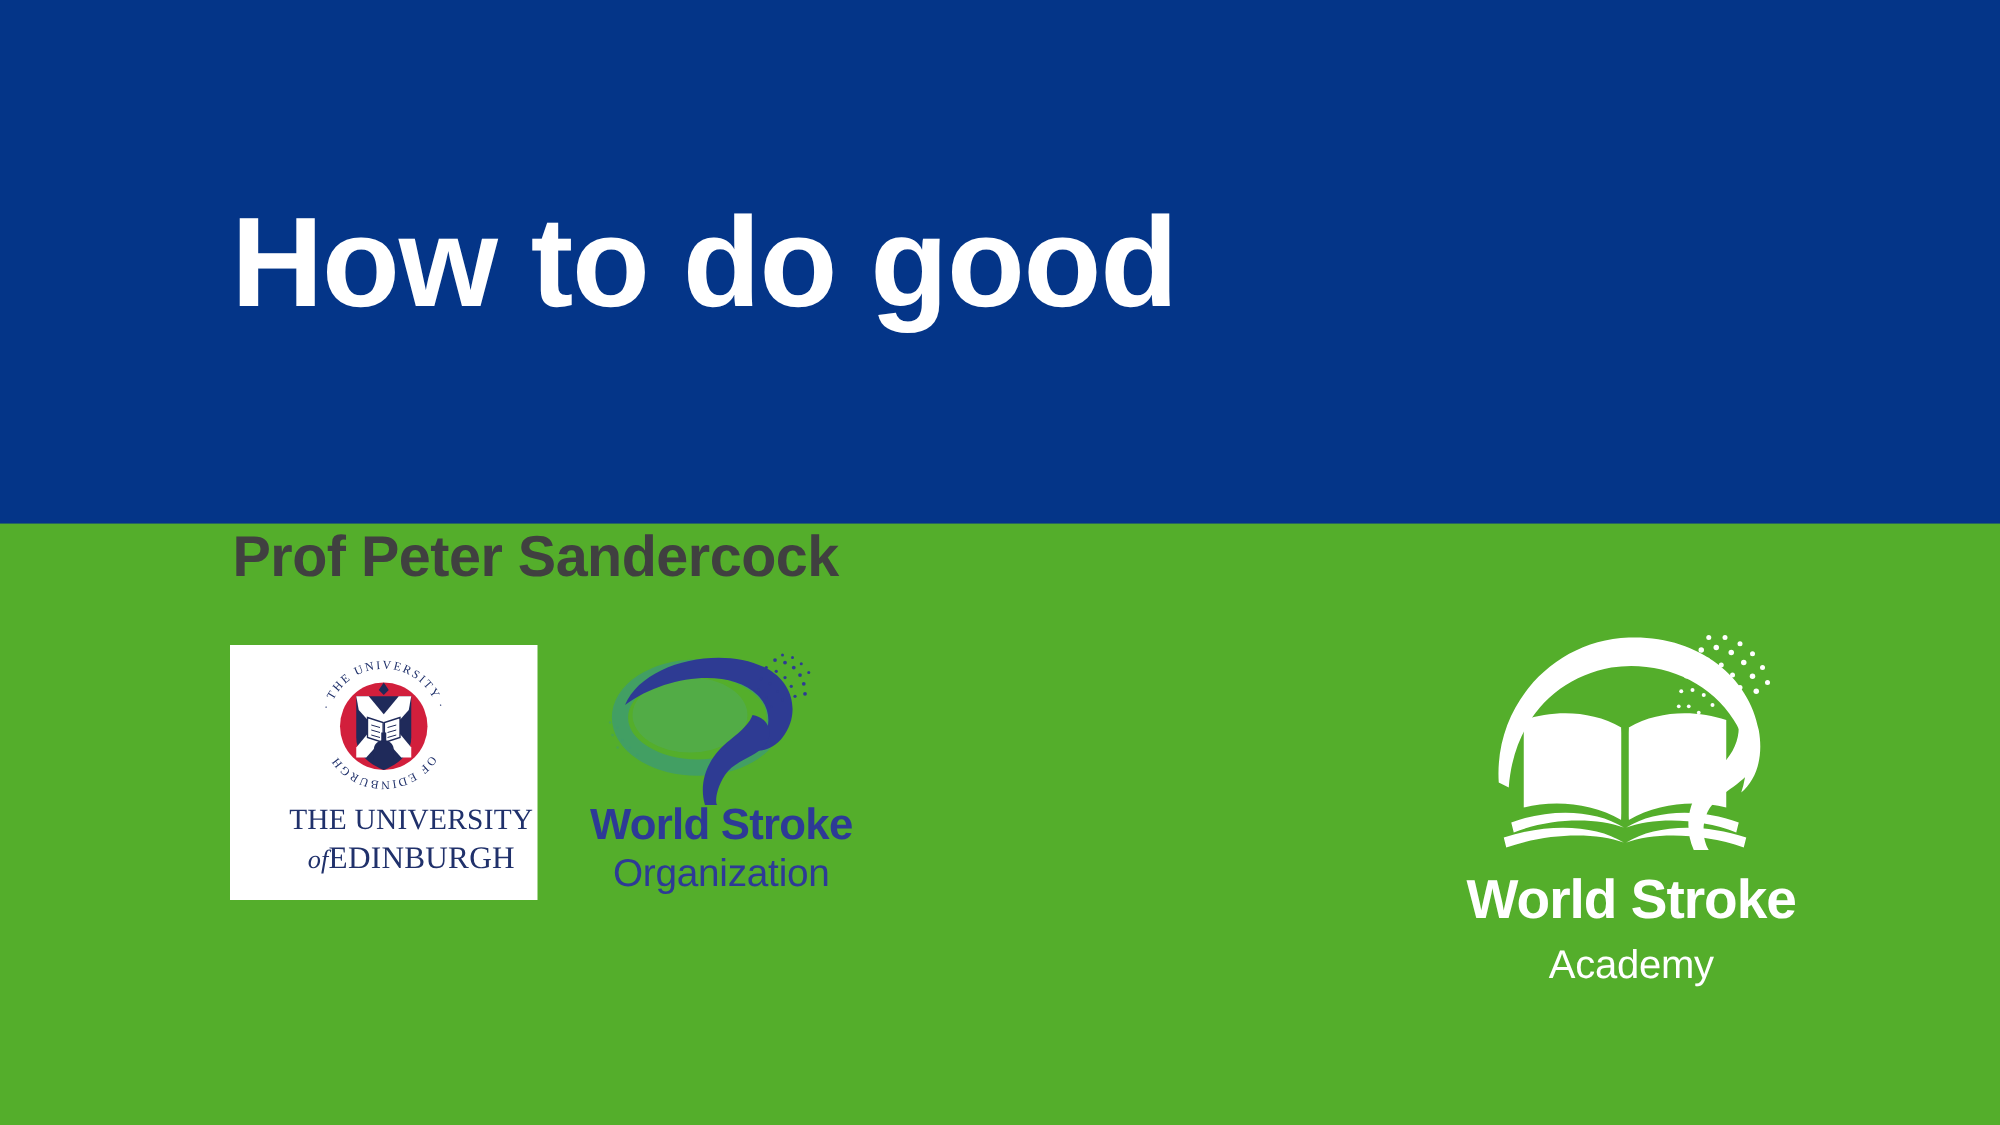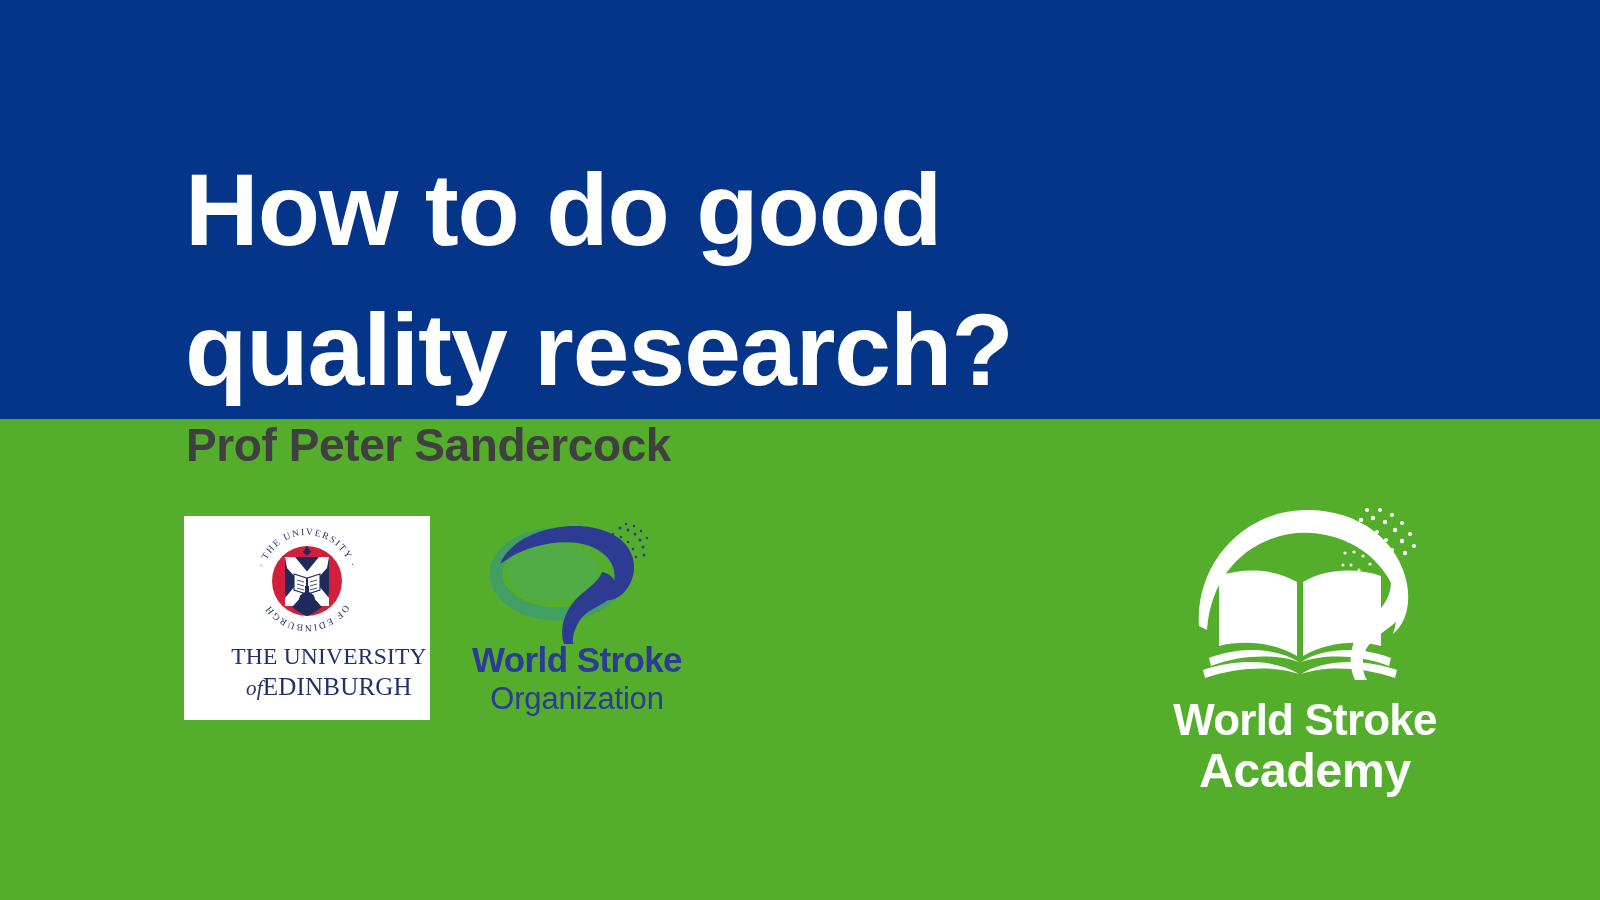--- a/index.html
+++ b/index.html
@@ -143,37 +143,36 @@
   }
   .wsa-line1 {
     display:block;
     font-weight:bold;
     font-size:44px;
     line-height:52px;
     letter-spacing:-0.8px;
   }
   .wsa-line2 {
     display:block;
-    font-weight:bold;
-    font-size:48px;
+    font-weight:normal;
+    font-size:32px;
     line-height:50px;
     letter-spacing:-0.2px;
   }
 </style>
 </head>
 <body>
 
 <div id="slide" style="background: rgb(84, 174, 43);">
 
   <div id="band-blue" style="background: rgb(4, 53, 136);"></div>
   <div id="band-green" style="background: rgb(84, 174, 43);"></div>
 
   <div id="title-block">
     <span class="title-line">How to do good</span>
-    <span class="title-line">quality research?</span>
   </div>
 
   <div id="subtitle">Prof Peter Sandercock</div>
 
   <div id="edinburgh-logo">
 
     <svg id="edin-crest" viewBox="0 0 112 112">
 
       <circle cx="56" cy="56" r="55" fill="#FFFFFF"></circle>
 

